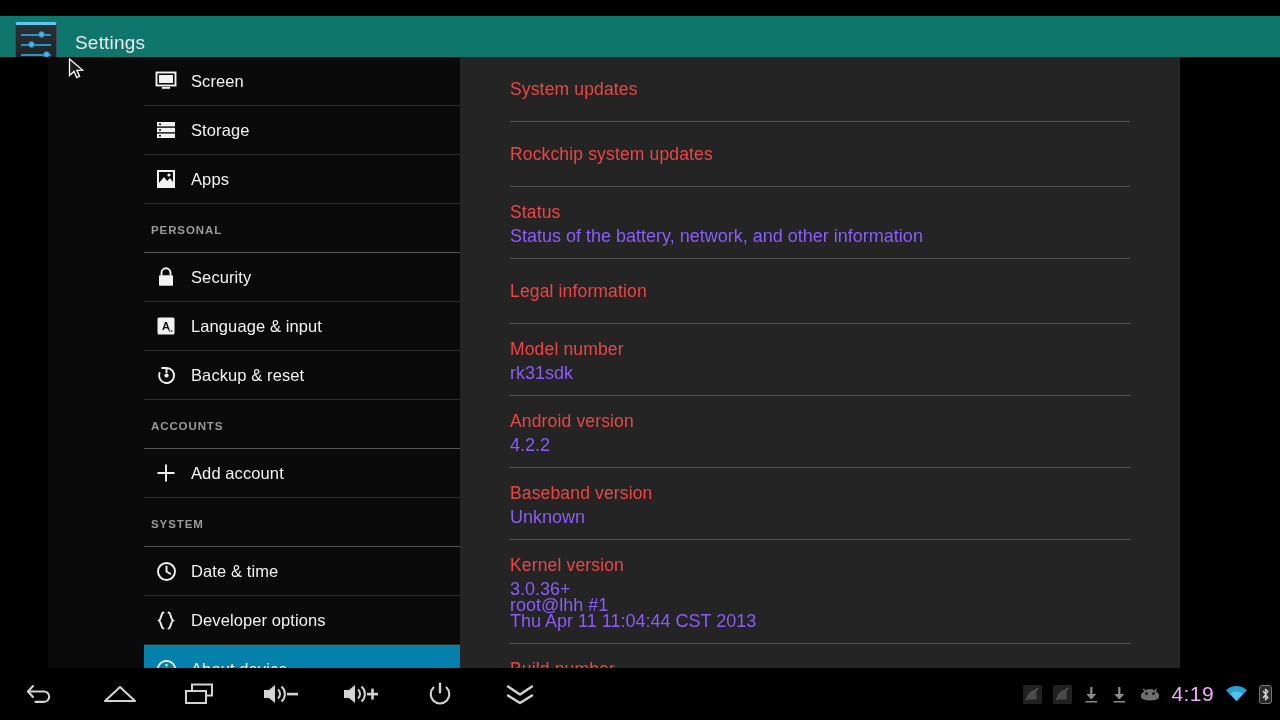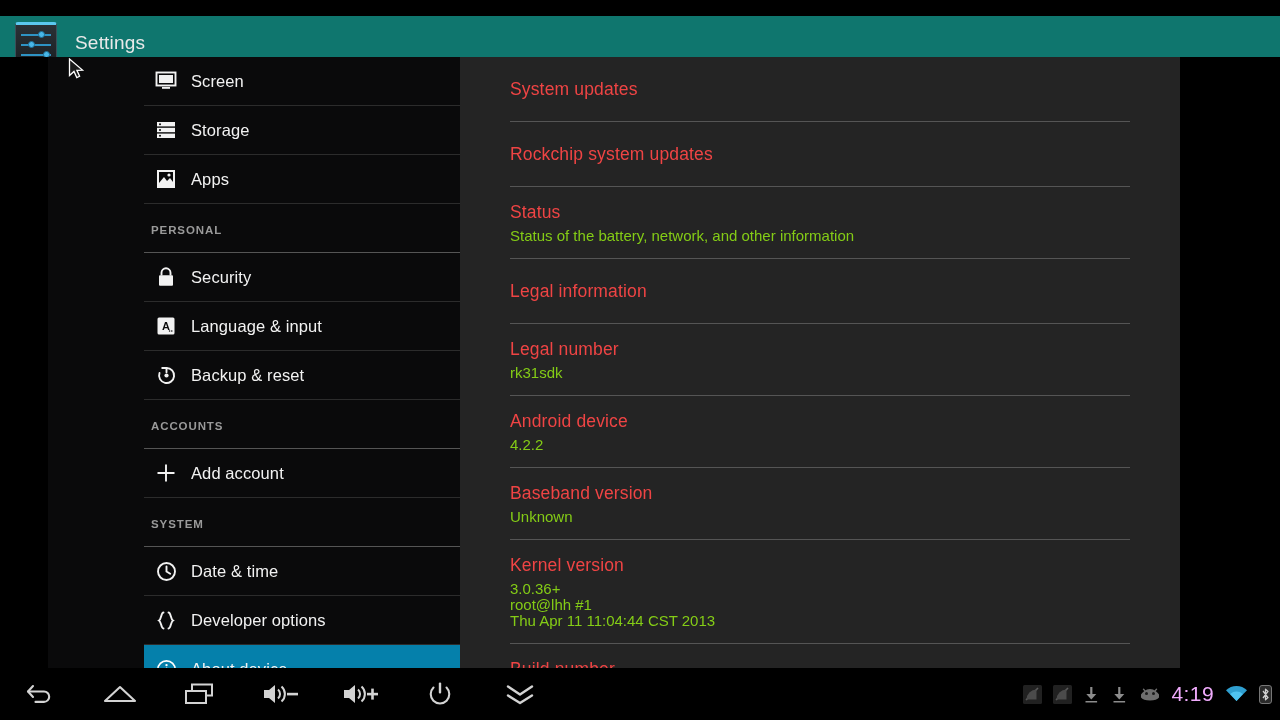--- a/index.html
+++ b/index.html
@@ -73,21 +73,21 @@
     position: absolute; left: 460px; top: 0; width: 720px; height: 611px;
     background: #242424;
     overflow: hidden;
   }
   .pref {
     margin: 0 50px 0 50px; padding: 15px 0 14px 0;
     border-bottom: 1px solid #555;
   }
   .pref:first-child { padding-top: 28px; }
   .pref-title { color: #ef4444; font-size: 17.5px; letter-spacing: .15px; }
-  .pref-sub { color: #84cc16; font-size: 15px; margin-top: 5px; line-height: 16px; }
+  .pref-sub { color: #8b5cf6; font-size: 18px; margin-top: 5px; line-height: 16px; }
   .pref.no-sub { padding: 22px 0 21px 0; }
 
   
   #cursor { position: absolute; left: 68px; top: 58px; pointer-events: none; }
 
   
   #navbar {
     position: absolute; left: 0; top: 668px; width: 1280px; height: 52px;
     background: #000;
     display: flex; align-items: center;
@@ -239,25 +239,25 @@
           <div class="pref-title">Rockchip system updates</div>
         </div>
         <div class="pref">
           <div class="pref-title">Status</div>
           <div class="pref-sub" style="white-space: pre-line;">Status of the battery, network, and other information</div>
         </div>
         <div class="pref no-sub">
           <div class="pref-title">Legal information</div>
         </div>
         <div class="pref">
-          <div class="pref-title">Legal number</div>
+          <div class="pref-title">Model number</div>
           <div class="pref-sub" style="white-space: pre-line;">rk31sdk</div>
         </div>
         <div class="pref">
-          <div class="pref-title">Android device</div>
+          <div class="pref-title">Android version</div>
           <div class="pref-sub" style="white-space: pre-line;">4.2.2</div>
         </div>
         <div class="pref">
           <div class="pref-title">Baseband version</div>
           <div class="pref-sub" style="white-space: pre-line;">Unknown</div>
         </div>
         <div class="pref">
           <div class="pref-title">Kernel version</div>
           <div class="pref-sub" style="white-space: pre-line;">3.0.36+
 root@lhh #1

